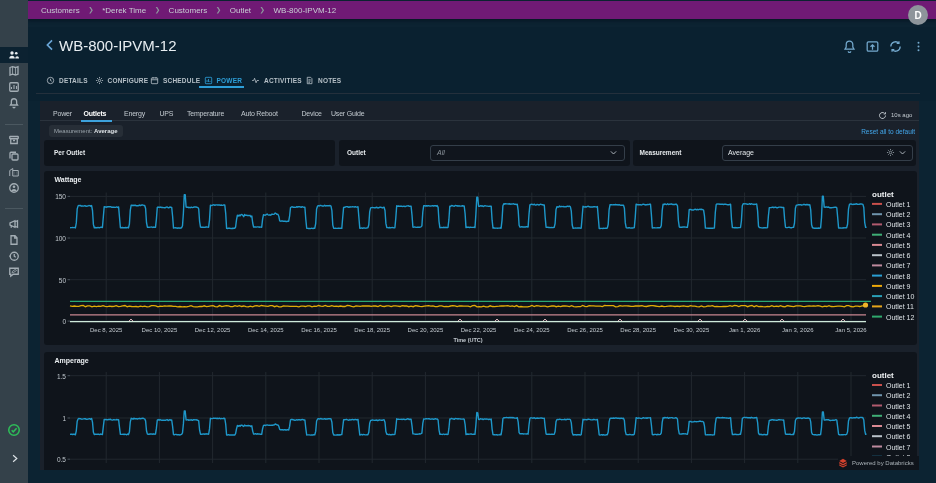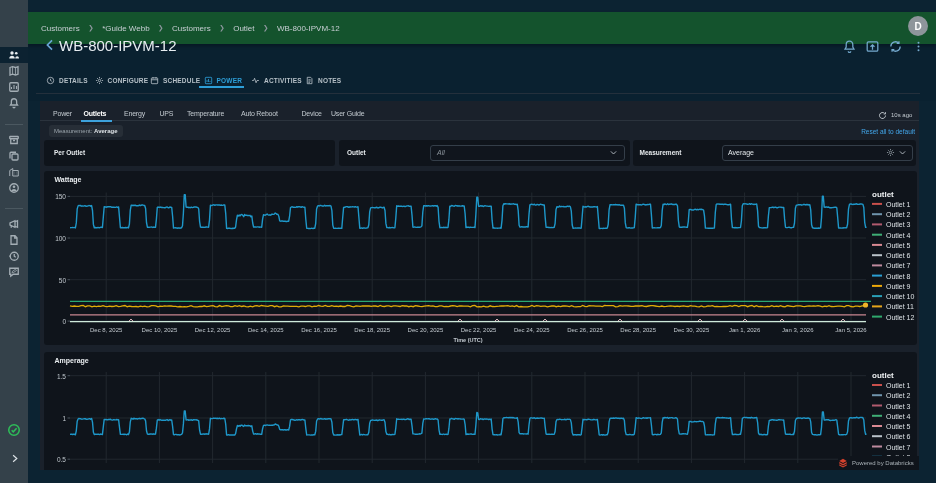--- a/index.html
+++ b/index.html
@@ -7,25 +7,25 @@
 .abs { position:absolute; }
 .flex { display:flex; align-items:center; }
 .tabt { font-size:6.5px; font-weight:bold; letter-spacing:0.2px; white-space:nowrap; }
 .st { position:absolute; top:110px; font-size:7px; letter-spacing:-0.2px; color:#c3cad0; white-space:nowrap; }
 </style></head>
 <body>
 <div class="abs" style="left:0;top:0;width:936px;height:483px;background:#0c2332">
 
 <div class="abs" style="left:28px;top:27px;width:908px;height:74px;background:#0a2130"></div>
 
-<div class="abs flex" style="left:28px;top:12px;width:908px;height:32px;background:#14532d;box-shadow:0 2px 3px rgba(0,10,20,0.45)">
+<div class="abs flex" style="left:28px;top:1px;width:908px;height:18px;background:#701a75;box-shadow:0 2px 3px rgba(0,10,20,0.45)">
   <div class="flex" style="margin-left:13px;font-size:8px;color:#c8cfd4;gap:8.5px">
     <span>Customers</span>
         <span style="color:#8d979e;font-size:6.5px">❯</span>
-    <span>*Guide Webb</span>
+    <span>*Derek Time</span>
         <span style="color:#8d979e;font-size:6.5px">❯</span>
     <span>Customers</span>
         <span style="color:#8d979e;font-size:6.5px">❯</span>
     <span>Outlet</span>
         <span style="color:#8d979e;font-size:6.5px">❯</span>
     <span>WB-800-IPVM-12</span>
   </div>
   <div class="abs flex" style="left:880px;top:4px;width:20px;height:20px;background:#8e959b;border-radius:50%;justify-content:center;color:#fff;font-size:10px;font-weight:bold">D</div>
 </div>
 

